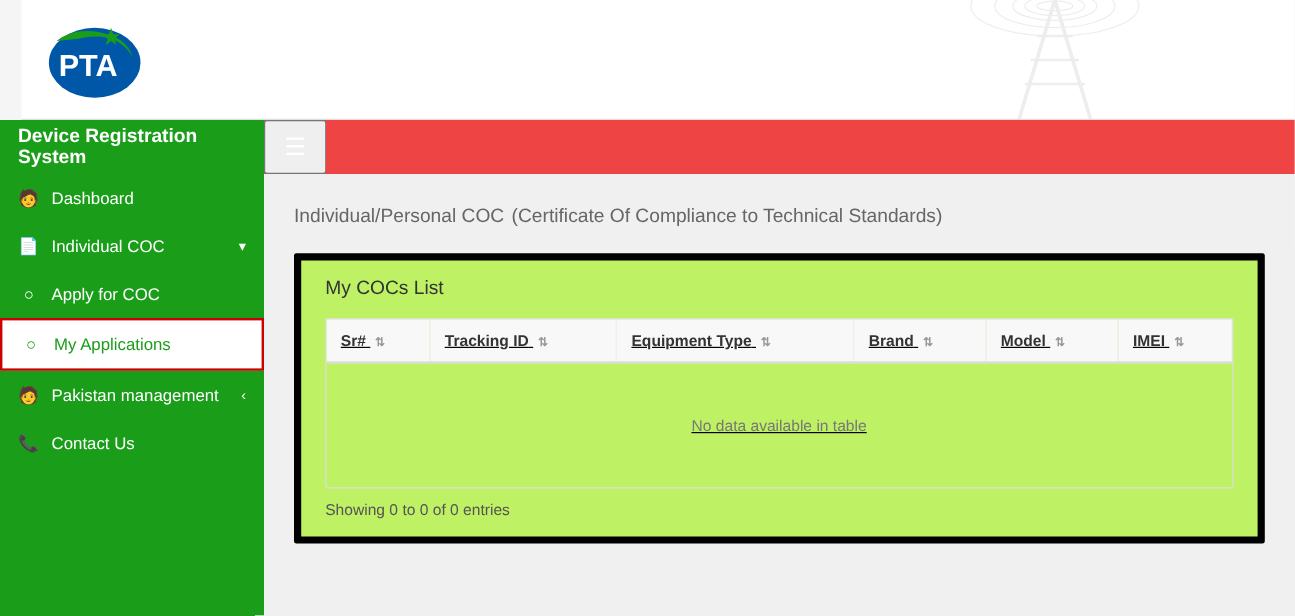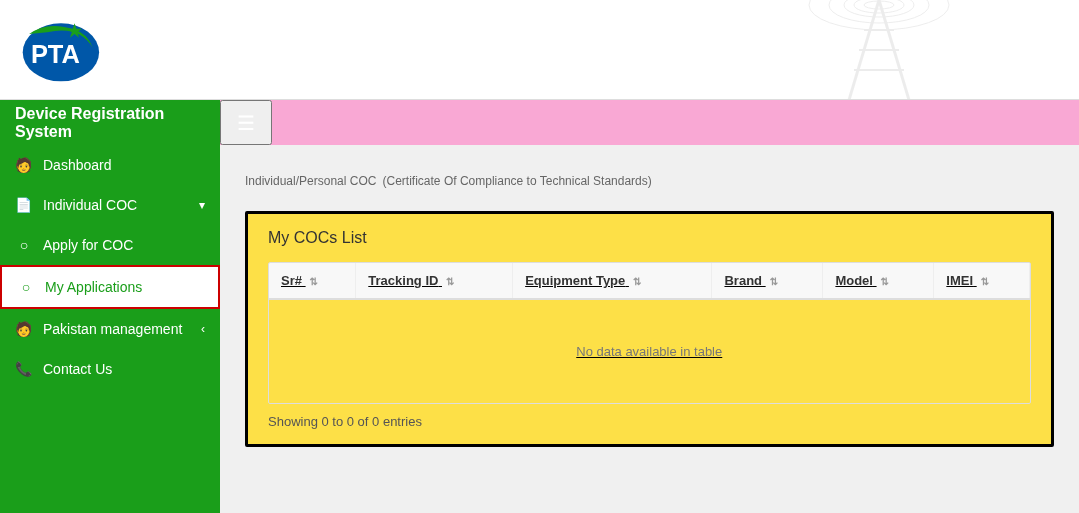--- a/index.html
+++ b/index.html
@@ -8,20 +8,21 @@
     
     .header {
       background: white;
       height: 100px;
       display: flex;
       align-items: center;
       padding: 0 20px;
       border-bottom: 1px solid #ddd;
       position: relative;
       overflow: hidden;
+      margin-left: 18px;
     }
     .logo-area {
       display: flex;
       align-items: center;
       gap: 15px;
       z-index: 2;
     }
     .logo-svg {
       width: 100px;
       height: 70px;
@@ -36,21 +37,21 @@
       right: 0;
       top: 0;
       width: 400px;
       height: 100px;
       opacity: 0.15;
       z-index: 1;
     }
 
     
     .nav-bar {
-      background: #f9a8d4;
+      background: #ef4444;
       height: 45px;
       display: flex;
       align-items: flex-end;
       padding: 0 0 0 0;
     }
     .nav-bar-title {
       color: white;
       font-size: 16px;
       font-weight: bold;
       background: #1a9e1a;
@@ -120,27 +121,27 @@
       padding: 20px 25px;
       overflow-y: auto;
     }
     .page-heading {
       font-size: 22px;
       color: #333;
       margin-bottom: 20px;
       font-weight: normal;
     }
     .page-heading span {
-      font-size: 12px;
+      font-size: 16px;
       color: #666;
       font-weight: normal;
     }
     .content-card {
-      background: #fde047;
-      border: 3px solid #000000;
+      background: #bef264;
+      border: 6px solid #000000;
       border-radius: 2px;
       padding: 15px 20px;
     }
     .card-title {
       font-size: 16px;
       color: #333;
       margin-bottom: 15px;
       font-weight: normal;
     }
     .show-entries {

